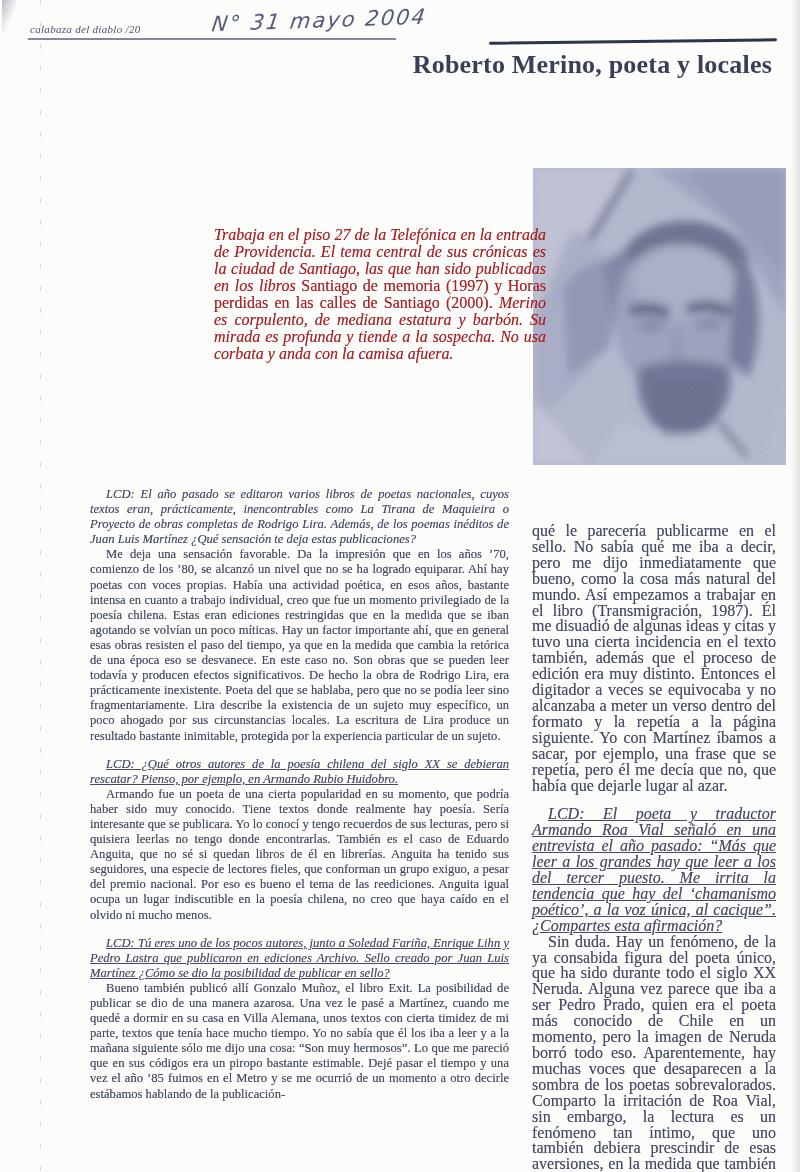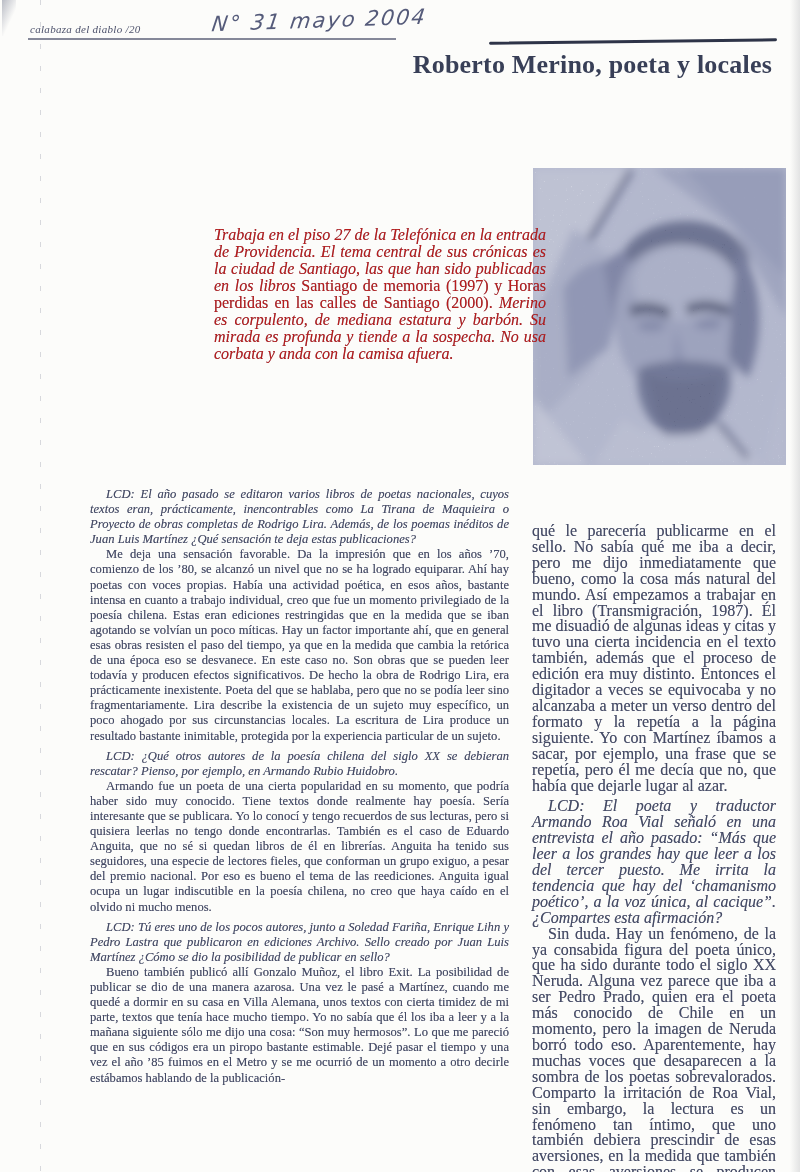--- a/index.html
+++ b/index.html
@@ -54,21 +54,21 @@
     font-size:16px; line-height:17px; text-align:justify;
     color:#b91c1c; text-shadow:0 0 .5px rgba(61,68,96,.6);
   }
   .lede .it { font-style:italic; }
   .lede .rm { font-style:normal; }
 
   .col { position:absolute; text-align:justify; text-shadow:0 0 .4px rgba(69,75,102,.55); }
   .col p { margin:0; text-indent:16px; }
   .col p.noindent { text-indent:0; }
   .col p.q { font-style:italic; }
-  .col p.gap { margin-top:5px; }
+  .col p.gap { margin-top:13px;text-decoration:underline; }
   .col-left { left:90px; top:487px; width:419px; font-size:12.6px; line-height:15.1px; }
   .col-right { left:532px; top:523px; width:244px; font-size:16px; line-height:15.9px; }
 </style>
 </head>
 <body>
 
 <div class="page">
   <div class="fold-line"></div>
   <div class="corner-mark"></div>
   <div class="edge-shade"></div>

